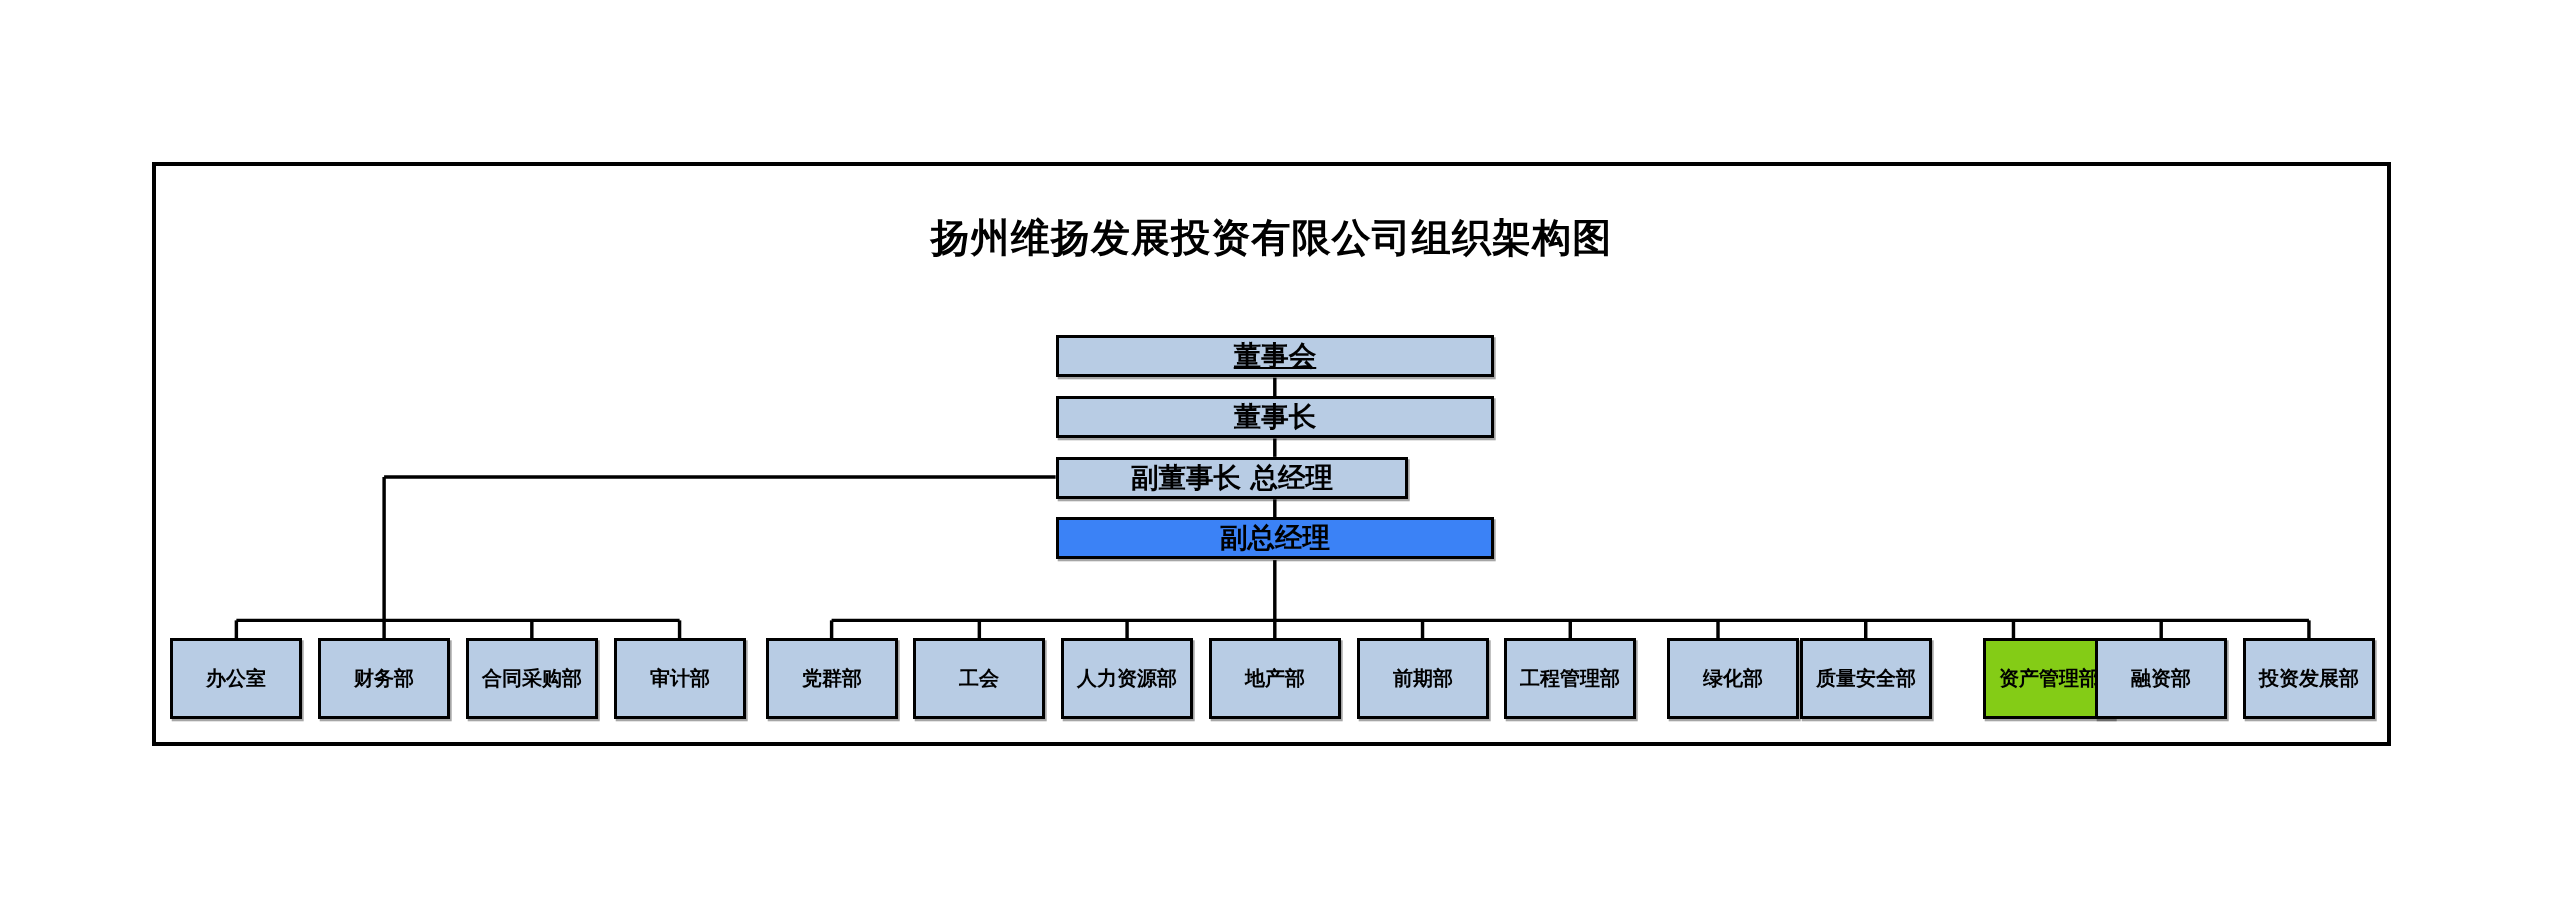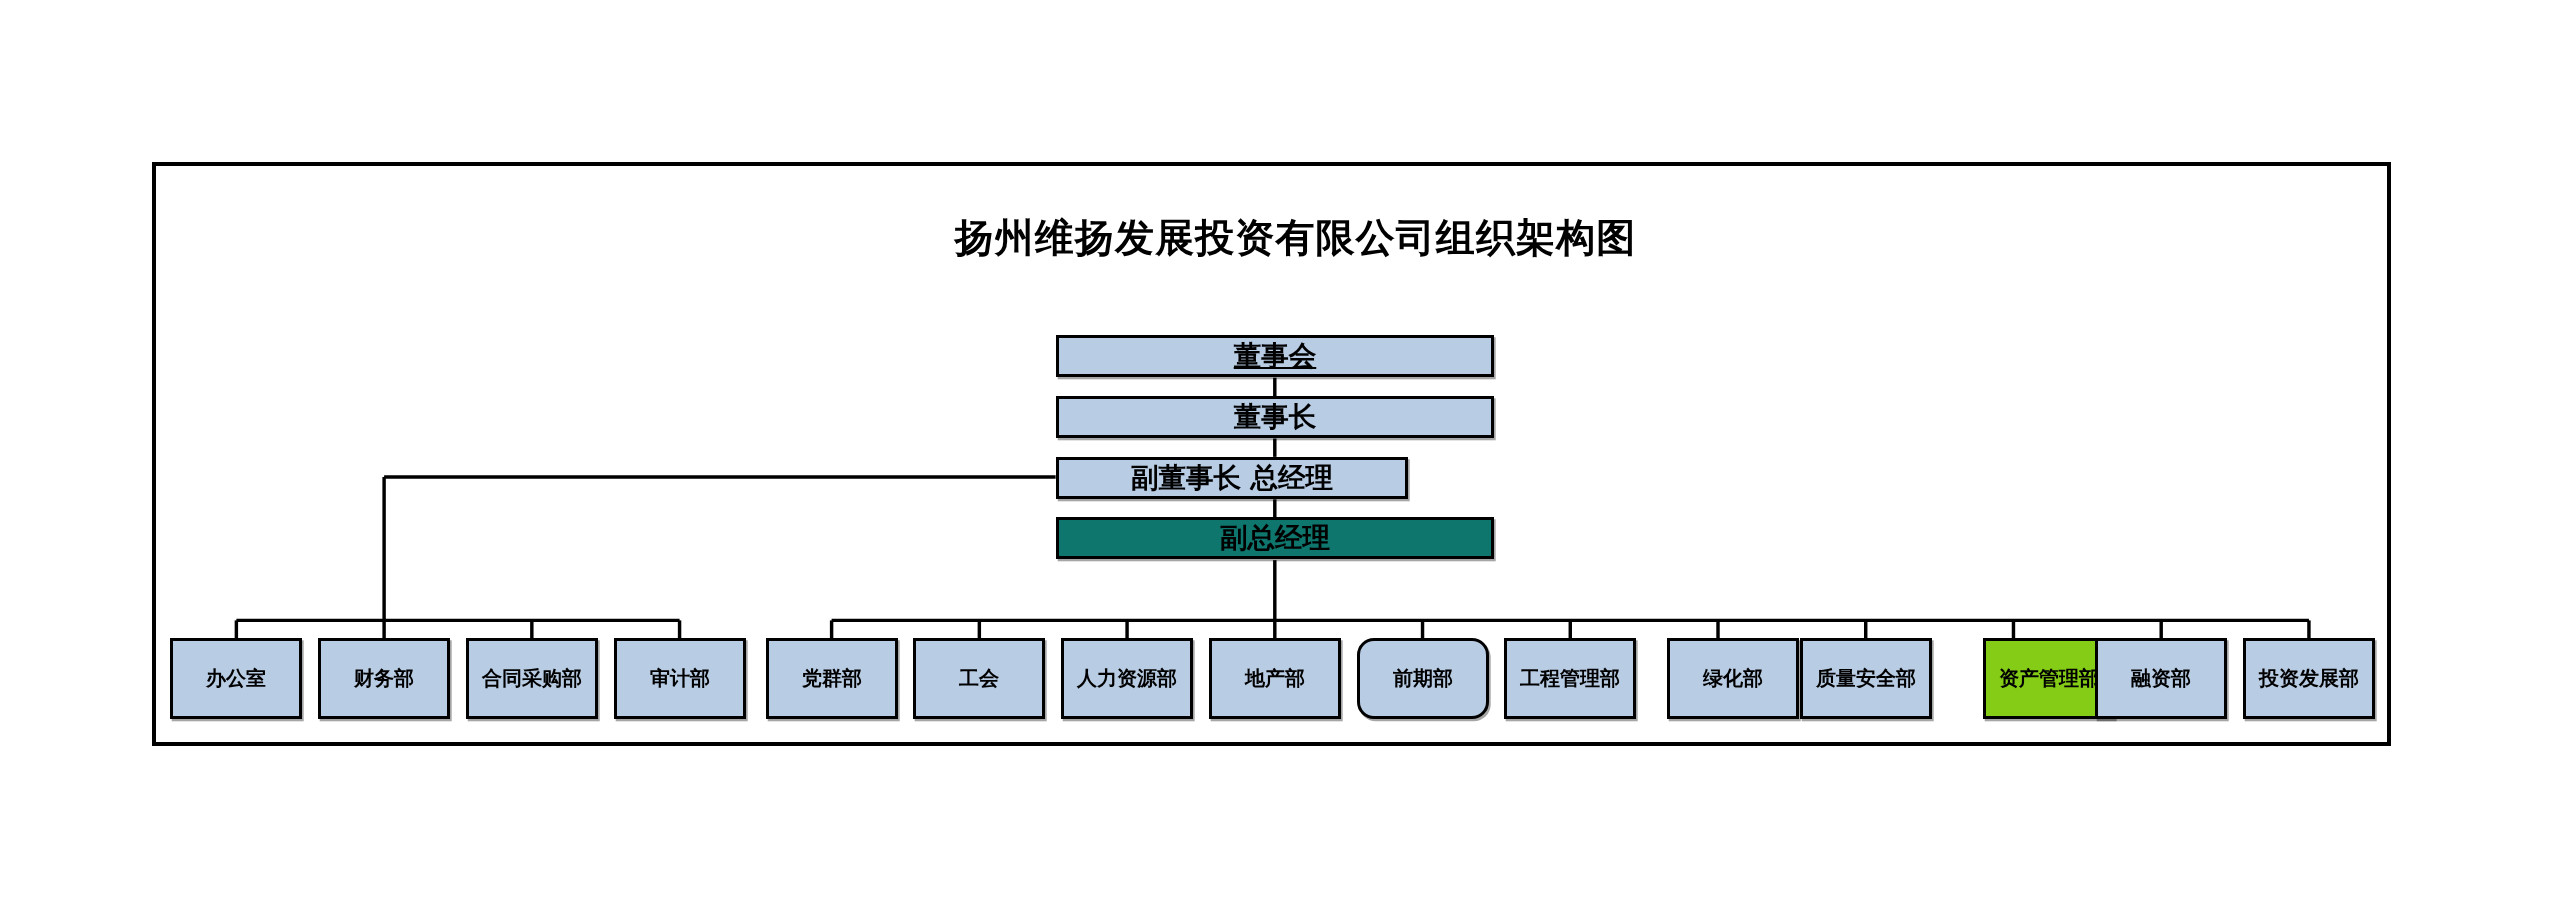--- a/index.html
+++ b/index.html
@@ -25,21 +25,20 @@
     box-sizing: border-box;
   }
   .chart-title {
     position: absolute;
     text-align: center;
     font-weight: bold;
     color: #000000;
     font-size: 39px;
     letter-spacing: 1.1px;
     white-space: nowrap;
-    padding-left: 24px;
   }
   .org-box {
     position: absolute;
     box-sizing: border-box;
     border: 3.4px solid #000000;
     display: flex;
     align-items: center;
     justify-content: center;
     font-weight: bold;
     color: #000000;
@@ -84,32 +83,32 @@
       <line x1="3252" y1="1081" x2="3252" y2="1118" stroke="#000000" stroke-width="6"></line>
       <line x1="3509.5" y1="1081" x2="3509.5" y2="1118" stroke="#000000" stroke-width="6"></line>
       <line x1="3767" y1="1081" x2="3767" y2="1118" stroke="#000000" stroke-width="6"></line>
       <line x1="4024.5" y1="1081" x2="4024.5" y2="1118" stroke="#000000" stroke-width="6"></line>
     </svg>
 
   <div id="chain-container">
       <div class="org-box chain" style="left: 1056px; top: 335px; width: 438px; height: 42px; background: rgb(184, 204, 228); text-decoration: underline;">董事会</div>
       <div class="org-box chain" style="left: 1056px; top: 396px; width: 438px; height: 42px; background: rgb(184, 204, 228);">董事长</div>
       <div class="org-box chain" style="left: 1056px; top: 457px; width: 352px; height: 42px; background: rgb(184, 204, 228);">副董事长 总经理</div>
-      <div class="org-box chain" style="left: 1056px; top: 517px; width: 438px; height: 42px; background: #0f766e;">副总经理</div>
+      <div class="org-box chain" style="left: 1056px; top: 517px; width: 438px; height: 42px; background: #3b82f6;">副总经理</div>
     </div>
   <div id="dept-container">
       <div class="org-box dept" style="left: 170px; top: 638px; width: 132px; height: 81px; background: rgb(184, 204, 228);">办公室</div>
       <div class="org-box dept" style="left: 318px; top: 638px; width: 132px; height: 81px; background: rgb(184, 204, 228);">财务部</div>
       <div class="org-box dept" style="left: 466px; top: 638px; width: 132px; height: 81px; background: rgb(184, 204, 228);">合同采购部</div>
       <div class="org-box dept" style="left: 614px; top: 638px; width: 132px; height: 81px; background: rgb(184, 204, 228);">审计部</div>
       <div class="org-box dept" style="left: 766px; top: 638px; width: 132px; height: 81px; background: rgb(184, 204, 228);">党群部</div>
       <div class="org-box dept" style="left: 913px; top: 638px; width: 132px; height: 81px; background: rgb(184, 204, 228);">工会</div>
       <div class="org-box dept" style="left: 1061px; top: 638px; width: 132px; height: 81px; background: rgb(184, 204, 228);">人力资源部</div>
       <div class="org-box dept" style="left: 1209px; top: 638px; width: 132px; height: 81px; background: rgb(184, 204, 228);">地产部</div>
-      <div class="org-box dept" style="left: 1357px; top: 638px; width: 132px; height: 81px; background: rgb(184, 204, 228); border-radius: 17px;">前期部</div>
+      <div class="org-box dept" style="left: 1357px; top: 638px; width: 132px; height: 81px; background: rgb(184, 204, 228);">前期部</div>
       <div class="org-box dept" style="left: 1504px; top: 638px; width: 132px; height: 81px; background: rgb(184, 204, 228);">工程管理部</div>
       <div class="org-box dept" style="left: 1652px; top: 638px; width: 132px; height: 81px; background: rgb(184, 204, 228); margin-left: 15px;">绿化部</div>
       <div class="org-box dept" style="left: 1800px; top: 638px; width: 132px; height: 81px; background: rgb(184, 204, 228);">质量安全部</div>
       <div class="org-box dept" style="left: 1983px; top: 638px; width: 132px; height: 81px; background: #84cc16;">资产管理部</div>
       <div class="org-box dept" style="left: 2095px; top: 638px; width: 132px; height: 81px; background: rgb(184, 204, 228);">融资部</div>
       <div class="org-box dept" style="left: 2243px; top: 638px; width: 132px; height: 81px; background: rgb(184, 204, 228);">投资发展部</div>
     </div>
 </div>
 
 

